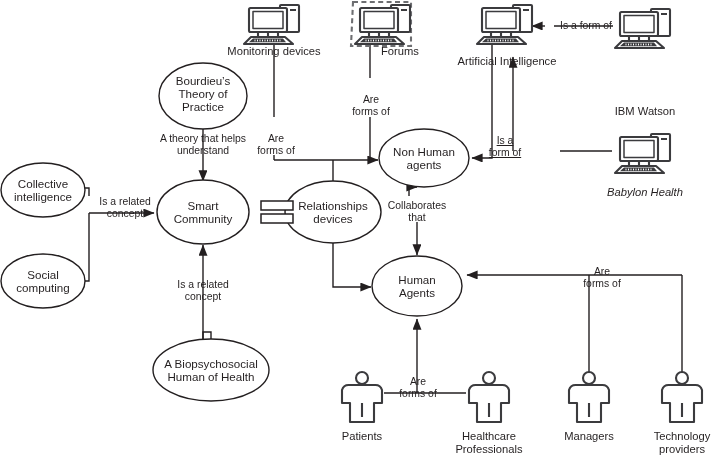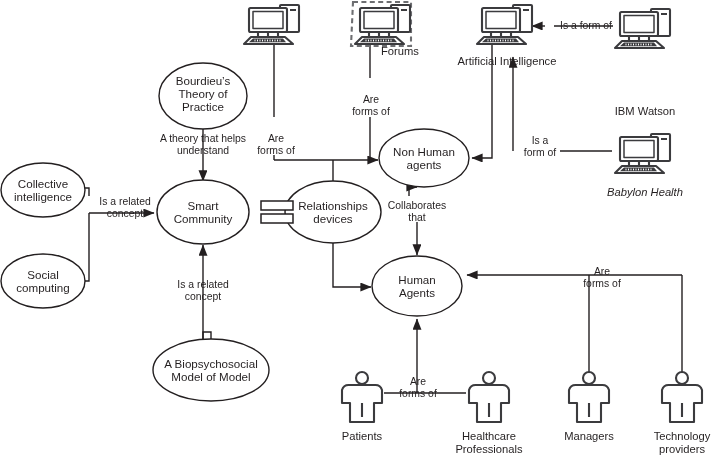--- a/index.html
+++ b/index.html
@@ -242,22 +242,23 @@
 computing</div>
   <div class="lbl node-text" style="left:143px; top:199px; width:120px;">Smart
 Community</div>
   <div class="lbl node-text" style="left:263px; top:199px; width:140px;">Relationships
 devices</div>
   <div class="lbl node-text" style="left:354px; top:145px; width:140px;">Non Human
 agents</div>
   <div class="lbl node-text" style="left:357px; top:273px; width:120px;">Human
 Agents</div>
   <div class="lbl node-text" style="left:141px; top:357px; width:140px;">A Biopsychosocial
-Model of Model</div>
-
+Human of Health</div>
+
+  <div class="lbl icon-text" style="left:204px; top:45px;  width:140px;">Monitoring devices</div>
   <div class="lbl icon-text" style="left:340px; top:45px;  width:120px;">Forums</div>
   <div class="lbl icon-text" style="left:432px; top:55px;  width:150px;">Artificial Intelligence</div>
   <div class="lbl icon-text" style="left:585px; top:61px;  width:120px;margin-top:44px;">IBM Watson</div>
   <div class="lbl icon-text" style="left:583px; top:186px; width:124px;font-style:italic;">Babylon Health</div>
 
   <div class="lbl icon-text" style="left:312px; top:430px; width:100px;">Patients</div>
   <div class="lbl icon-text" style="left:429px; top:430px; width:120px;">Healthcare
 Professionals</div>
   <div class="lbl icon-text" style="left:539px; top:430px; width:100px;">Managers</div>
   <div class="lbl icon-text" style="left:634px; top:430px; width:96px;">Technology
@@ -267,21 +268,21 @@
 understand</div>
   <div class="lbl link-text" style="left:88px;  top:196px; width:74px;">Is a related
 concept</div>
   <div class="lbl link-text" style="left:166px; top:279px; width:74px;">Is a related
 concept</div>
   <div class="lbl link-text" style="left:241px; top:133px; width:70px;">Are
 forms of</div>
   <div class="lbl link-text" style="left:336px; top:94px;  width:70px;">Are
 forms of</div>
   <div class="lbl link-text" style="left:542px; top:20px;  width:88px;">Is a form of</div>
-  <div class="lbl link-text" style="left:507px; top:135px; width:66px;">Is a
+  <div class="lbl link-text" style="left:472px; top:135px; width:66px;text-decoration:underline;">Is a
 form of</div>
   <div class="lbl link-text" style="left:377px; top:200px; width:80px;">Collaborates
 that</div>
   <div class="lbl link-text" style="left:383px; top:376px; width:70px;">Are
 forms of</div>
   <div class="lbl link-text" style="left:567px; top:266px; width:70px;">Are
 forms of</div>
 
 </div>
 

